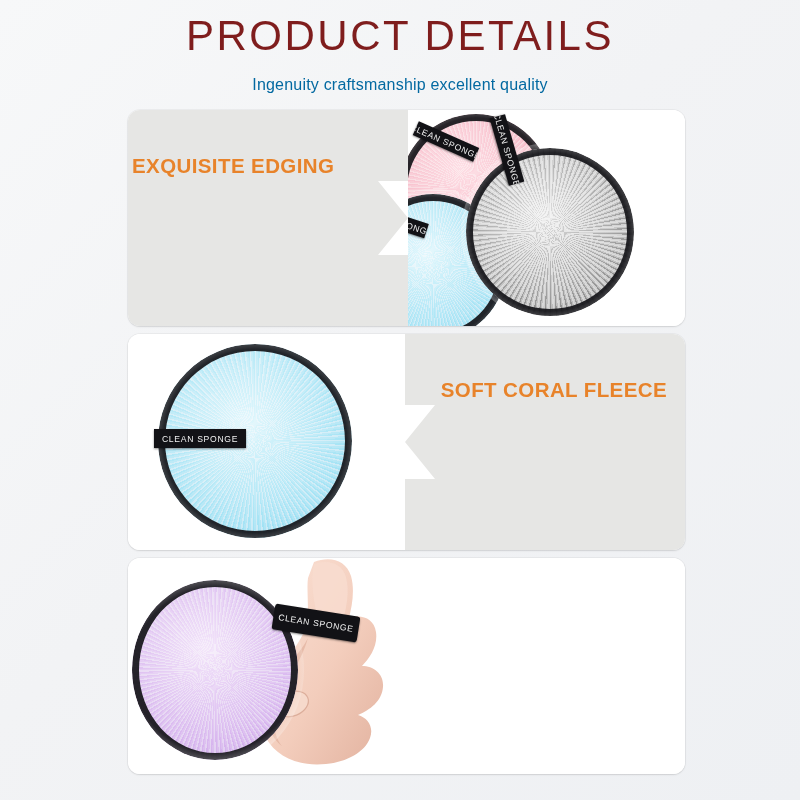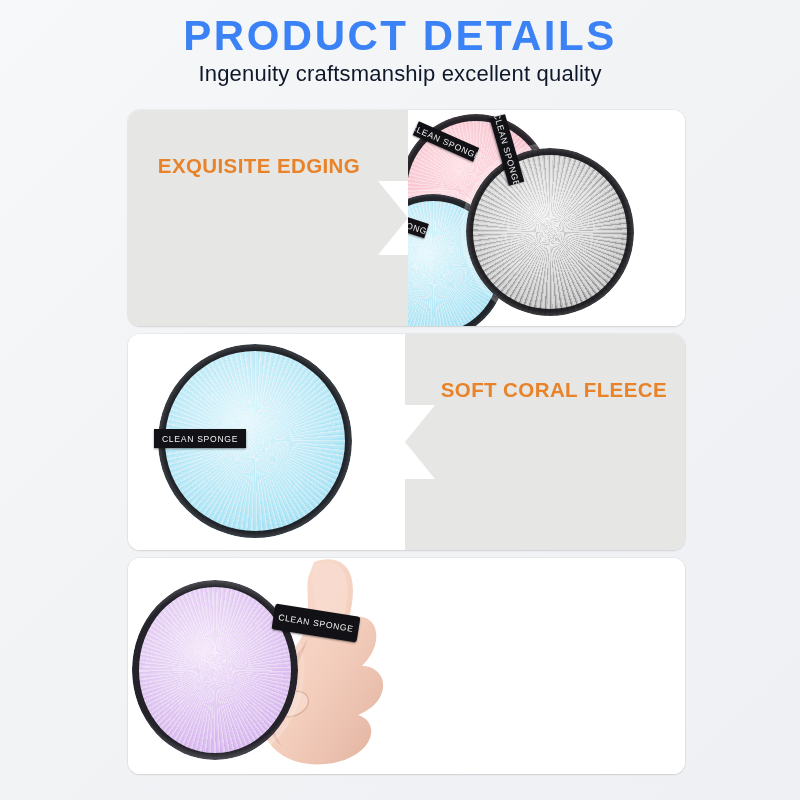--- a/index.html
+++ b/index.html
@@ -8,25 +8,25 @@
     width:800px; height:800px;
     font-family:"Liberation Sans", sans-serif;
     background:linear-gradient(135deg,#f7f8f9 0%,#f2f3f5 45%,#eef0f3 100%);
     overflow:hidden;
     position:relative;
   }
 
   
   .header { padding-top:14px; text-align:center; }
   .title {
-    font-size:42px; font-weight:bold; color:#3b82f6;
+    font-size:42px; font-weight:normal; color:#7f1d1d;
     letter-spacing:2.5px; line-height:1.05;
   }
   .subtitle {
-    font-size:22px; color:#0f172a; margin-top:3px; letter-spacing:.2px;
+    font-size:16px; color:#0369a1; margin-top:18px; letter-spacing:.2px;
   }
 
   
   .panels {
     position:absolute; left:128px; top:110px;
     width:557px;
     display:flex; flex-direction:column; gap:8px;
   }
   .panel {
     position:relative; height:216px;
@@ -35,21 +35,20 @@
     background:#fff;
     box-shadow:0 1px 2px rgba(0,0,0,.10), 0 0 0 1px rgba(0,0,0,.04);
     overflow:hidden;
   }
 
   .textbox {
     background:#e6e6e4;
     position:relative;
     flex:0 0 280px;
     padding:44px 22px 0 4px;
-    text-align:center;
   }
   .panel.flip { flex-direction:row-reverse; }
   .panel.flip .textbox { padding:44px 18px 0 30px; text-align:right; }
 
   .heading {
     color:#e8832a; font-size:20.5px; font-weight:bold;
     letter-spacing:.4px; white-space:nowrap;
   }
   .body-text {
     margin-top:18px; font-size:13.4px; color:#2e2e2e;

